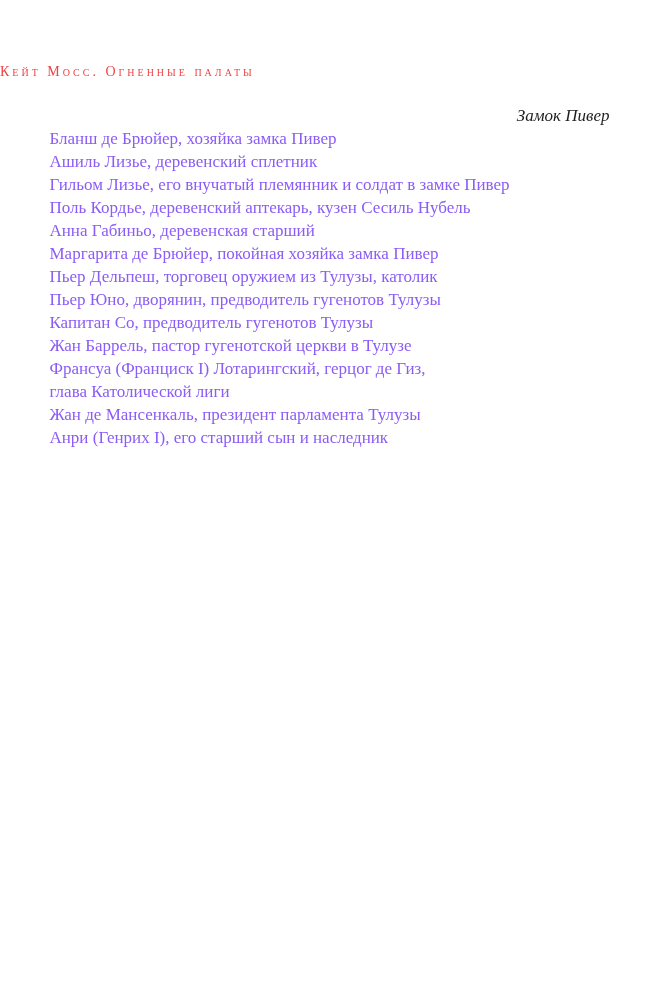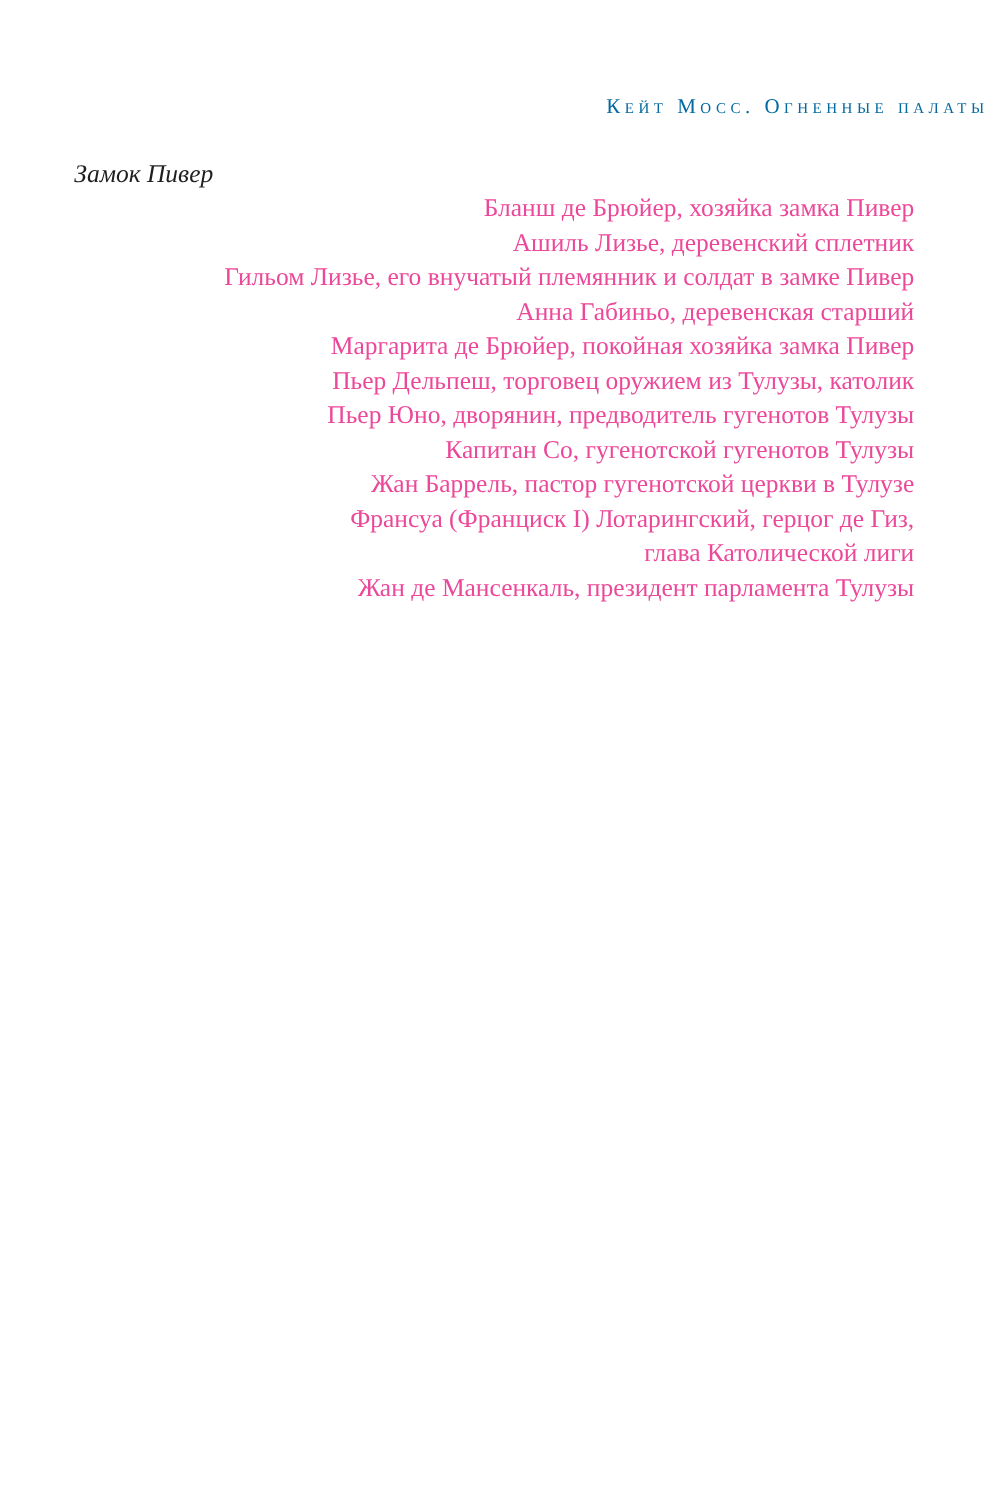--- a/index.html
+++ b/index.html
@@ -15,69 +15,71 @@
     color: #1f1f1f;
   }
   .page {
     width: 659px;
     height: 1000px;
     box-sizing: border-box;
     padding-top: 62px;
     background: #ffffff;
   }
   .running-head {
-    text-align: right;
+    text-align: left;
     font-size: 14px;
     line-height: 20px;
     font-variant: small-caps;
     letter-spacing: 3px;
-    color: #0369a1;
+    color: #ef4444;
   }
   .text-block {
     width: 560px;
     margin: 0 auto;
   }
   .section-heading {
     font-style: italic;
-    text-align: left;
+    text-align: right;
     font-size: 17px;
     line-height: 23px;
     margin-top: 22px;
     color: #1f1f1f;
   }
   .section + .section .section-heading {
     margin-top: 14px;
   }
   .entry {
     margin: 0 auto;
-    text-align: right;
+    text-align: left;
     font-size: 17px;
     line-height: 23px;
     white-space: pre-line;
-    color: #ec4899;
+    color: #8b5cf6;
   }
 </style>
 </head>
 <body>
 
 <div class="page">
   <div class="running-head">Кейт Мосс. Огненные палаты</div>
   <div class="text-block">
 
   <section class="section">
         <div class="section-heading">Замок Пивер</div>
         <p class="entry">Бланш де Брюйер, хозяйка замка Пивер</p>
         <p class="entry">Ашиль Лизье, деревенский сплетник</p>
         <p class="entry">Гильом Лизье, его внучатый племянник и солдат в замке Пивер</p>
+        <p class="entry">Поль Кордье, деревенский аптекарь, кузен Сесиль Нубель</p>
         <p class="entry">Анна Габиньо, деревенская старший</p>
         <p class="entry">Маргарита де Брюйер, покойная хозяйка замка Пивер</p>
       </section>
       <section class="section">
         <p class="entry">Пьер Дельпеш, торговец оружием из Тулузы, католик</p>
         <p class="entry">Пьер Юно, дворянин, предводитель гугенотов Тулузы</p>
-        <p class="entry">Капитан Со, гугенотской гугенотов Тулузы</p>
+        <p class="entry">Капитан Со, предводитель гугенотов Тулузы</p>
         <p class="entry">Жан Баррель, пастор гугенотской церкви в Тулузе</p>
         <p class="entry">Франсуа (Франциск I) Лотарингский, герцог де Гиз,
 глава Католической лиги</p>
         <p class="entry">Жан де Мансенкаль, президент парламента Тулузы</p>
+        <p class="entry">Анри (Генрих I), его старший сын и наследник</p>
       </section>
     </div>
 </div>
 
 </body></html>

